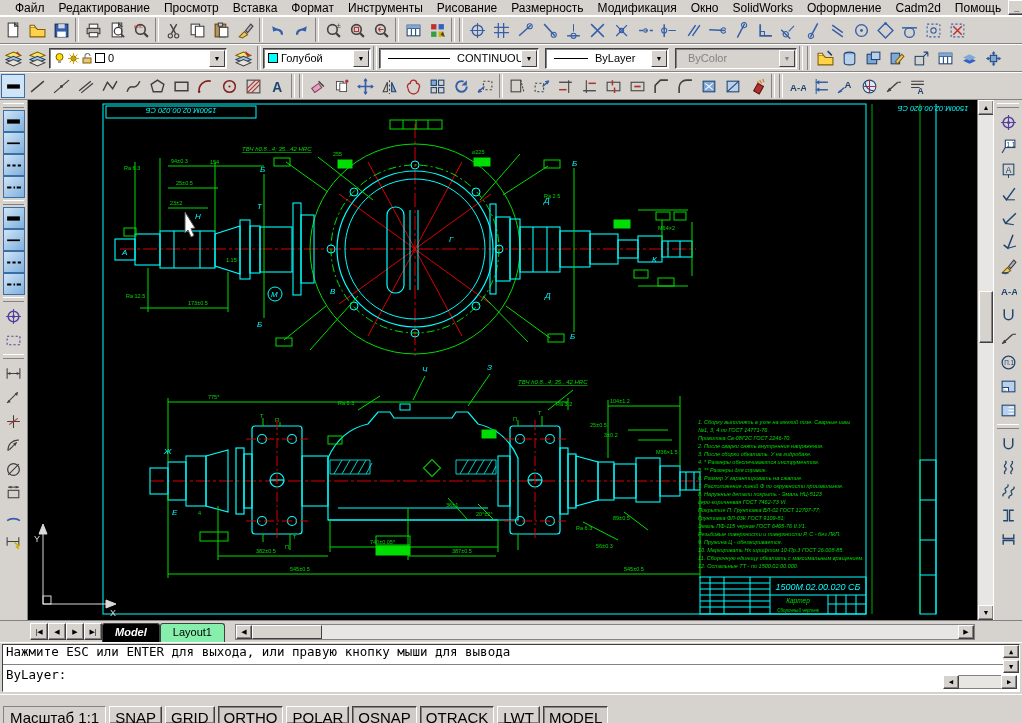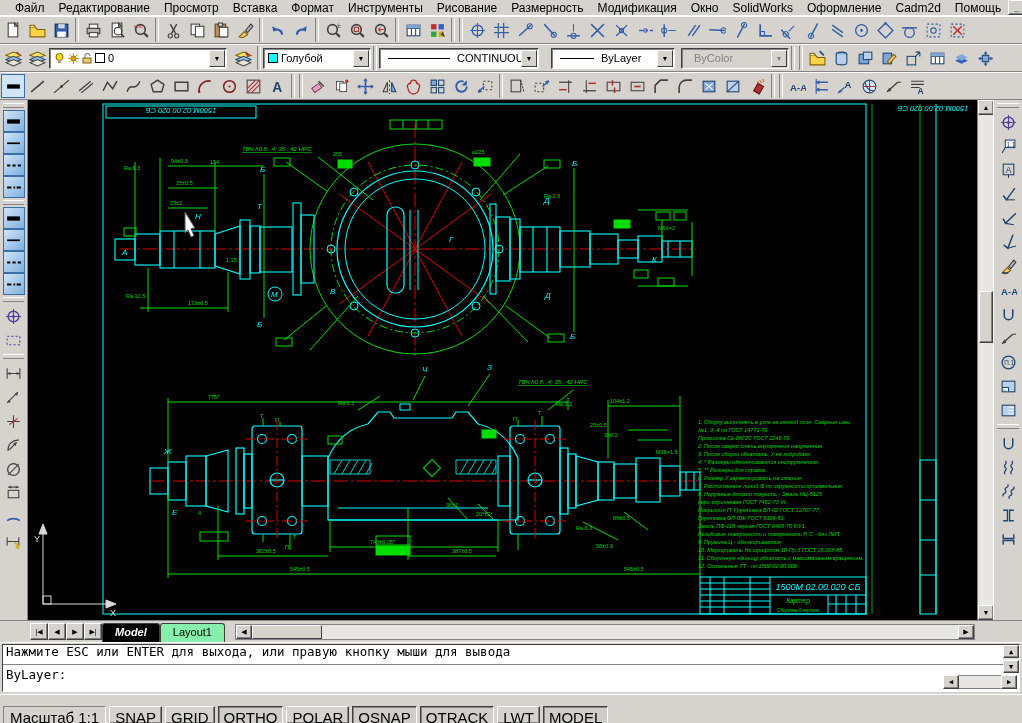--- a/index.html
+++ b/index.html
@@ -675,26 +675,26 @@
     <span class="swatch" style="background:#00ffff"></span>
     <span>Голубой</span>
     <span class="arrowbox">▼</span>
   </span>
   <span class="sep"></span>
   <span class="combo" style="width:160px">
     <span class="ltline"></span>
     <span>CONTINUOUS</span>
     <span class="arrowbox">▼</span>
   </span>
-  <span class="combo" style="width:124px;margin-left:12px">
+  <span class="combo" style="width:124px;margin-left:6px">
     <span class="ltline" style="width:34px"></span>
     <span>ByLayer</span>
     <span class="arrowbox">▼</span>
   </span>
-  <span class="combo disabled" style="width:108px;margin-left:6px">
+  <span class="combo disabled" style="width:122px;margin-left:6px">
     <span style="margin-left:8px">ByColor</span>
     <span class="arrowbox" style="color:#848284">▼</span>
   </span>
   <span class="sep"></span>
     <span class="sep"></span>
   <span class="tbtn">
       <svg viewBox="0 0 16 16">
         <use href="#sy-folder"></use>
         <path d="M10 1l4 4" stroke="#20456f" stroke-width="1.5"></path>
       </svg>

